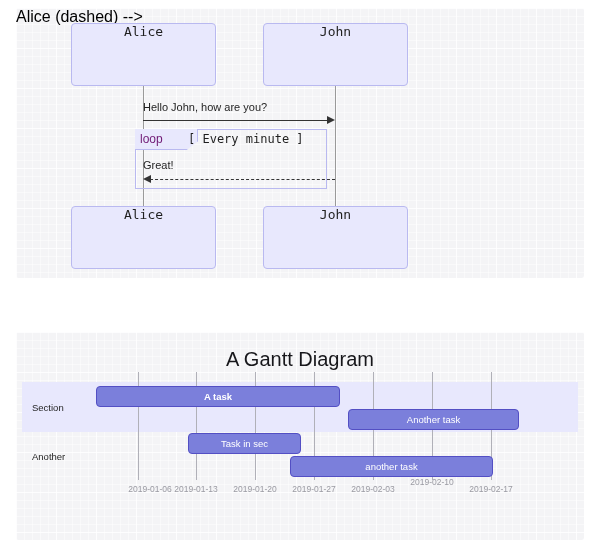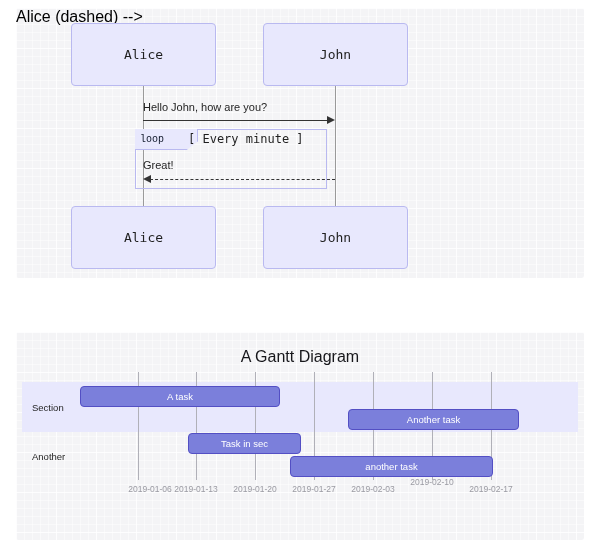--- a/index.html
+++ b/index.html
@@ -44,21 +44,21 @@
     background: #9a9a9a;
   }
 
   .actor-box {
     position: absolute;
     box-sizing: border-box;
     background: #e8e8fd;
     border: 1px solid #b9b9f0;
     border-radius: 4px;
     display: flex;
-    align-items: center;
+    align-items: flex-start;
     justify-content: center;
     font-family: "DejaVu Sans Mono", "Liberation Mono", monospace;
     font-size: 13px;
     color: #1f1f1f;
   }
 
   
   .msg-line {
     position: absolute;
     height: 0;
@@ -96,23 +96,23 @@
     box-sizing: border-box;
     border: 1.3px solid #b9b9f0;
     background: transparent;
   }
   .loop-tag {
     position: absolute;
     background: #e8e8fd;
     border: 1.3px solid #b9b9f0;
     border-top: none;
     border-left: none;
-    font-family: Liberation Mono, monospace;
-    font-size: 10px;
-    color: #0f172a;
+    font-family: Liberation Sans, sans-serif;
+    font-size: 12px;
+    color: #701a75;
     display: flex;
     align-items: center;
     padding-left: 5px;
     padding-right: 10px;
     -webkit-clip-path: polygon(0 0, 100% 0, 100% 58%, 82% 100%, 0 100%);
     clip-path: polygon(0 0, 100% 0, 100% 58%, 82% 100%, 0 100%);
   }
   .loop-title {
     position: absolute;
     font-family: "DejaVu Sans Mono", "Liberation Mono", monospace;
@@ -127,21 +127,21 @@
     top: 332px;
     width: 568px;
     height: 208px;
   }
   #gantt-title {
     position: absolute;
     left: 0; right: 0;
     top: 16px;
     text-align: center;
     font-family: "Liberation Sans", sans-serif;
-    font-size: 16px;
+    font-size: 20px;
     color: #17171b;
   }
   .section-band {
     position: absolute;
     left: 6px;
     width: 556px;
     background: #e8e8fd;
   }
   .section-label {
     position: absolute;
@@ -230,21 +230,21 @@
   <div class="gantt-grid" style="left:180px; top:40px; height:108px;"></div>
   <div class="gantt-grid" style="left:239px; top:40px; height:108px;"></div>
   <div class="gantt-grid" style="left:298px; top:40px; height:108px;"></div>
   <div class="gantt-grid" style="left:357px; top:40px; height:108px;"></div>
   <div class="gantt-grid" style="left:416px; top:40px; height:108px;"></div>
   <div class="gantt-grid" style="left:475px; top:40px; height:108px;"></div>
 
   <div class="section-label" style="left:16px; top:70px;">Section</div>
   <div class="section-label" style="left:16px; top:119px;">Another</div>
 
-  <div class="task-bar" style="left:64px; top:54px; width:200px; height:21px;">
+  <div class="task-bar" style="left:80px; top:54px; width:244px; height:21px;font-weight:bold;">
     <span>A task</span>
   </div>
   <div class="task-bar" style="left:332px; top:77px; width:171px; height:21px;">
     <span>Another task</span>
   </div>
 
   <div class="task-bar" style="left:172px; top:101px; width:113px; height:21px;">
     <span>Task in sec</span>
   </div>
   <div class="task-bar" style="left:274px; top:124px; width:203px; height:21px;">

